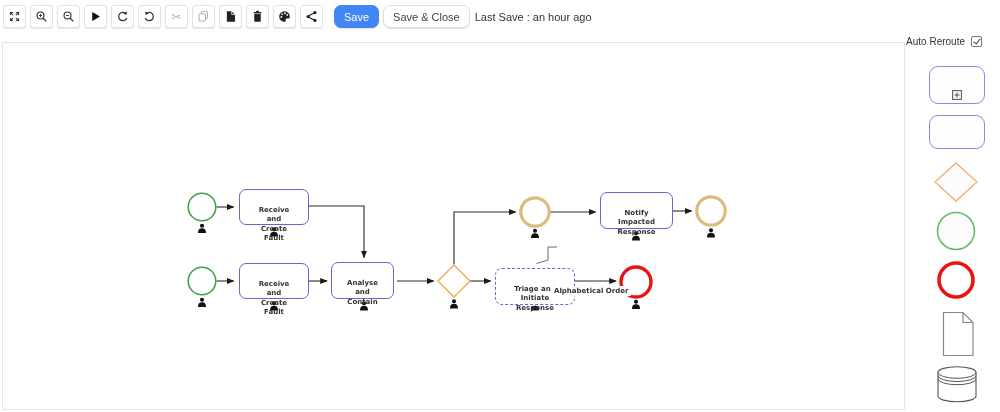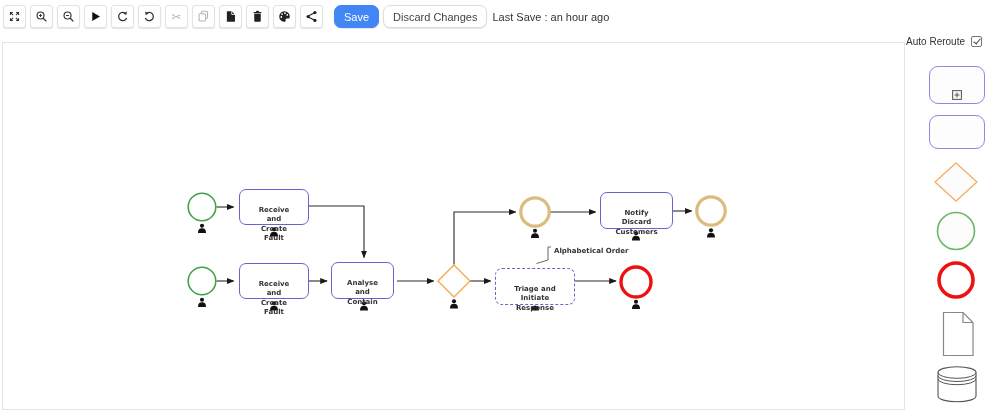--- a/index.html
+++ b/index.html
@@ -22,21 +22,21 @@
   
   .canvas{position:absolute;left:2px;top:42px;width:903px;height:368px;border:1px solid #e4e4e4;
           background:#fff;box-sizing:border-box;}
   .diagram-svg{position:absolute;left:0;top:0;width:1000px;height:412px;}
 
   .node{position:absolute;box-sizing:border-box;display:flex;align-items:flex-start;justify-content:center;
         text-align:center;font:bold 7px/1.35 "DejaVu Sans",sans-serif;color:#333;background:#fff;
         border:1.6px solid #6565cf;border-radius:7px;padding:16px;cursor:pointer;}
   .node.dashed{border-style:dashed;}
   .annotation{position:absolute;font:bold 7px/1.2 "DejaVu Sans",sans-serif;color:#333;background:#fff;
-        padding:1px 3px;white-space:nowrap;}
+        padding:1px 3px;white-space:nowrap;margin-top:40px;}
 
   
   .auto-reroute{position:absolute;top:36px;right:18px;display:flex;align-items:center;gap:6px;
         font-size:10px;color:#333;margin-left:24px;}
   .checkbox{width:11px;height:11px;border:1.2px solid #777;border-radius:2px;position:relative;
         background:#fff;box-sizing:border-box;cursor:pointer;}
   .checkbox::after{content:"";position:absolute;left:2.6px;top:0.2px;width:3px;height:6px;
         border:solid #444;border-width:0 1.6px 1.6px 0;transform:rotate(40deg);}
   .palette-rect{position:absolute;box-sizing:border-box;background:#fdfdfd;border:1.6px solid #8a8ade;
         border-radius:9px;cursor:pointer;}
@@ -120,21 +120,21 @@
     <button class="tbtn" aria-label="share">
       <svg viewBox="0 0 16 16">
         <path d="M4.6,7.2 L11.4,3.8 M4.6,8.8 L11.4,12.2" stroke="#222" stroke-width="1.4"></path>
         <circle cx="12.2" cy="3.2" r="2" fill="#222"></circle>
         <circle cx="3.8" cy="8" r="2" fill="#222"></circle>
         <circle cx="12.2" cy="12.8" r="2" fill="#222"></circle>
       </svg>
     </button>
 
     <button class="btn btn-primary">Save</button>
-    <button class="btn">Discard Changes</button>
+    <button class="btn">Save &amp; Close</button>
     <span class="last-save">Last Save : an hour ago</span>
   </div>
 
   <div class="canvas"></div>
 
   <svg class="diagram-svg">
     <defs>
       <marker id="ah" markerWidth="7" markerHeight="6" refX="6.2" refY="2.75" orient="auto">
         <path d="M0,0 L7,2.75 L0,5.5 Z" fill="#1a1a1a"></path>
       </marker>
@@ -200,21 +200,21 @@
   <div class="node" style="left:239px;top:263px;width:70px;height:36px;">
     <span>Receive and Create Fault</span>
   </div>
   <div class="node" style="left:331px;top:262px;width:63px;height:37px;">
     <span>Analyse and Contain</span>
   </div>
   <div class="node dashed" style="left:495px;top:268px;width:80px;height:37px;">
     <span>Triage and Initiate Response</span>
   </div>
   <div class="node" style="left:600px;top:192px;width:73px;height:37px;">
-    <span>Notify Discard Customers</span>
+    <span>Notify Impacted Response</span>
   </div>
   <div class="annotation" style="left:551px;top:246px;">Alphabetical Order</div>
 
   <div class="auto-reroute">
     <span>Auto Reroute</span>
     <span class="checkbox"></span>
   </div>
   <div class="palette-rect" style="left:929px;top:66px;width:56px;height:38px;">
     <svg width="10" height="10" viewBox="0 0 10 10">
       <rect x="0.6" y="0.6" width="8.8" height="8.8" fill="#f4f4f4" stroke="#555" stroke-width="1"></rect>

